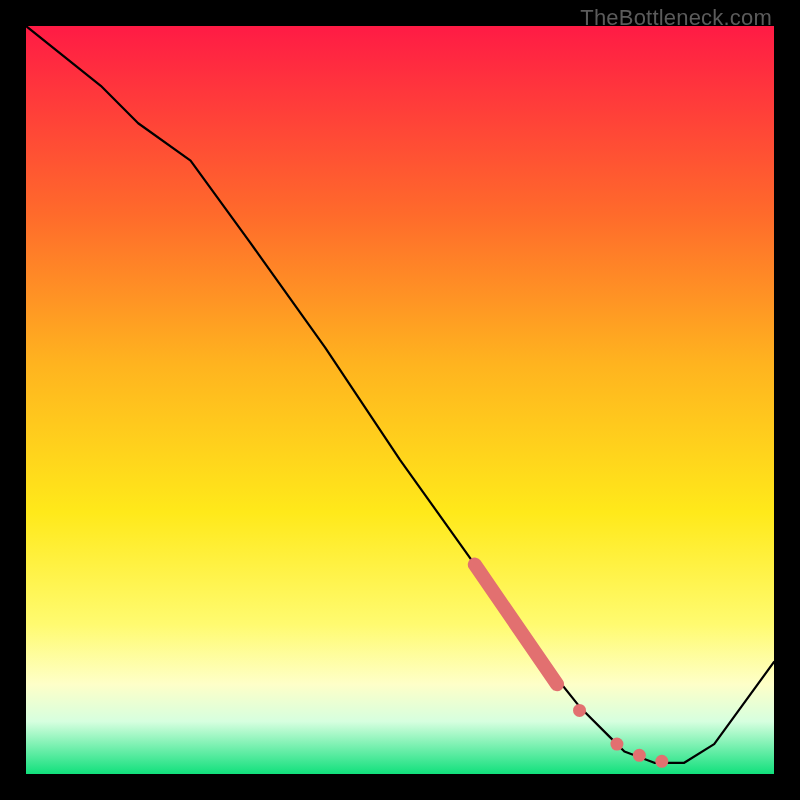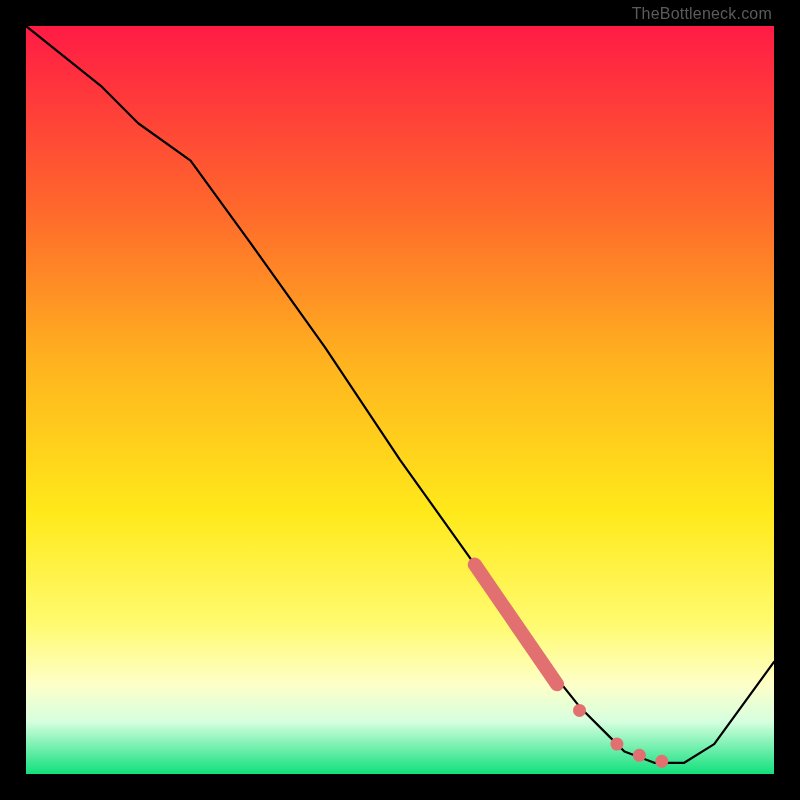--- a/index.html
+++ b/index.html
@@ -17,21 +17,21 @@
     top: 26px;
     width: 748px;
     height: 748px;
     background: #000;
   }
   .watermark {
     position: absolute;
     top: 5px;
     right: 28px;
     color: #5b5b5b;
-    font-size: 16px;
+    font-size: 22px;
     letter-spacing: 0.2px;
     font-weight: 400;
   }
   svg {
     position: absolute;
     left: 26px;
     top: 26px;
     width: 748px;
     height: 748px;
     display: block;

